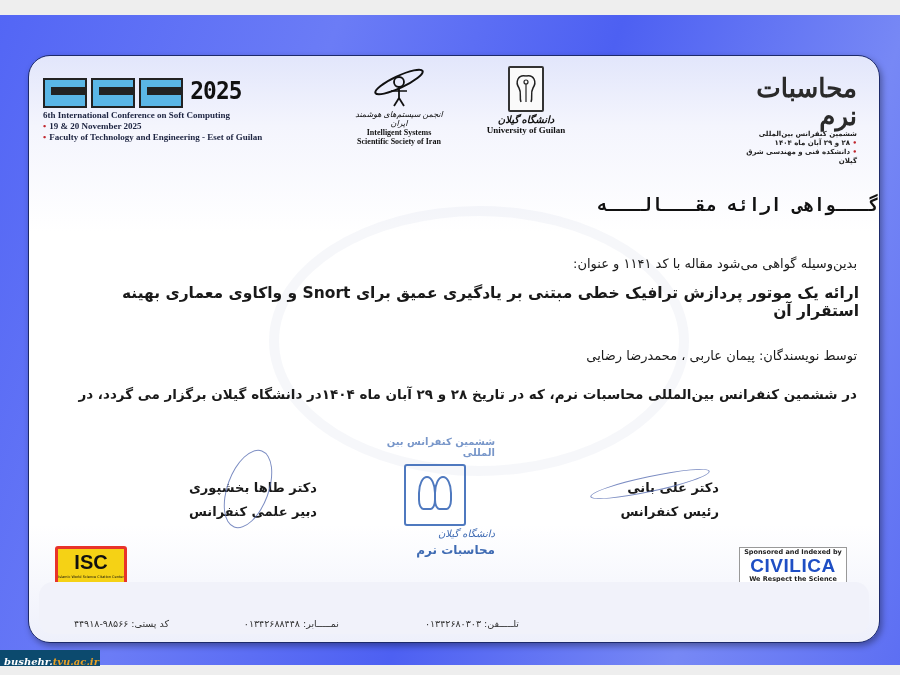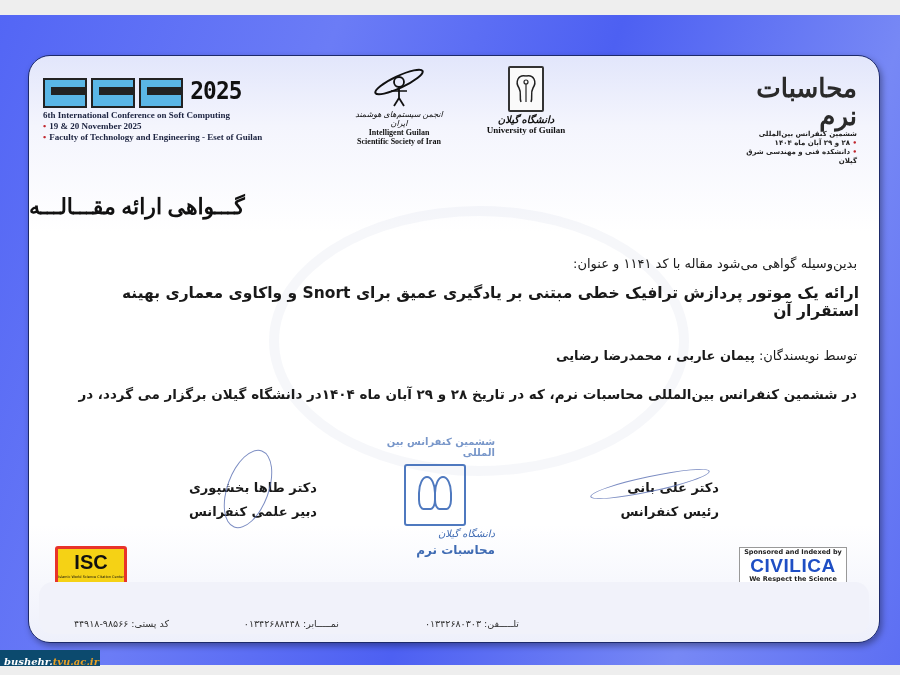--- a/index.html
+++ b/index.html
@@ -24,26 +24,26 @@
   .gu { position:absolute; left:452px; top:10px; width:90px; text-align:center; font-family:"Liberation Serif", serif; font-weight:bold; font-size:9px; color:#111; }
   .gu-box { width:32px; height:42px; border:2px solid #333; margin:0 auto 2px auto; border-radius:2px; background:#fafafa; }
   .gu .fa { font-size:10px; font-style:italic; }
   
   .soft { position:absolute; right:22px; top:18px; width:130px; text-align:right; direction:rtl; font-family:"DejaVu Sans", sans-serif; color:#222; }
   .soft .brand { font-family:"DejaVu Serif", serif; font-weight:bold; font-size:26px; line-height:28px; color:#2a2a2a; }
   .soft .sub { font-size:7px; font-weight:bold; line-height:9px; }
   .soft .bullet { color:#c0262d; }
   .soft .deco { position:absolute; right:20px; top:-8px; width:70px; height:28px; border:1px dashed #e3b08a; border-radius:6px; transform:skewX(-20deg); z-index:-1; }
   
-  .title { position:absolute; left:0; right:0; top:138px; text-align:left; direction:rtl; font-family:Liberation Serif, serif; font-weight:bold; font-size:22px; color:#111; }
+  .title { position:absolute; left:0; right:0; top:138px; text-align:right; direction:rtl; font-family:Liberation Mono, monospace; font-weight:bold; font-size:18px; color:#111; }
   .body { position:absolute; left:40px; right:22px; direction:rtl; text-align:right; color:#1a1a1a; }
   .line-intro { top:200px; font-size:13px; }
   .line-paper { top:228px; font-size:15.5px; font-weight:bold; right:20px; left:40px; }
   .line-authors { top:292px; font-size:13px; }
-  .line-authors b { font-weight:bold; }
+  .line-authors b { font-weight:normal; }
   .line-p1 { top:330px; font-size:13.5px; font-weight:bold; }
   .line-p2 { top:367px; font-size:13.5px; font-weight:bold; }
   
   .sig { position:absolute; direction:rtl; text-align:right; font-size:13px; font-weight:bold; color:#1a1a1a; line-height:24px; }
   .sig-left { left:138px; top:420px; width:150px; }
   .sig-right { left:580px; top:420px; width:110px; }
   .scribble { position:absolute; border:1.2px solid #5a6fb3; border-radius:50%; opacity:0.8; }
   
   .seal { position:absolute; left:346px; top:380px; width:120px; color:#3f6bb3; direction:rtl; }
   .seal .arc { font-size:10px; font-weight:bold; opacity:0.7; }
@@ -95,21 +95,21 @@
     <div class="iss">
       <svg width="60" height="40" viewBox="0 0 60 40">
         <ellipse cx="30" cy="14" rx="26" ry="6" fill="none" stroke="#111" stroke-width="2" transform="rotate(-25 30 14)"></ellipse>
         <circle cx="30" cy="14" r="5" fill="none" stroke="#111" stroke-width="1.8"></circle>
         <line x1="30" y1="19" x2="30" y2="30" stroke="#111" stroke-width="1.8"></line>
         <line x1="30" y1="30" x2="25" y2="38" stroke="#111" stroke-width="1.8"></line>
         <line x1="30" y1="30" x2="35" y2="38" stroke="#111" stroke-width="1.8"></line>
         <line x1="22" y1="23" x2="38" y2="23" stroke="#111" stroke-width="1.5"></line>
       </svg>
       <div class="fa" dir="rtl">انجمن سیستم‌های هوشمند ایران</div>
-      <div>Intelligent Guilan</div>
+      <div>Intelligent Systems</div>
       <div>Scientific Society of Iran</div>
     </div>
 
     <div class="gu">
       <div class="gu-box">
         <svg width="32" height="42" viewBox="0 0 32 42">
           <path d="M16 8 C8 6 5 14 9 20 C12 25 9 30 11 34 M16 8 C24 6 27 14 23 20 C20 25 23 30 21 34" fill="none" stroke="#222" stroke-width="1.5"></path>
           <circle cx="16" cy="14" r="2" fill="none" stroke="#222" stroke-width="1.2"></circle>
           <line x1="16" y1="16" x2="16" y2="34" stroke="#222" stroke-width="1.2"></line>
         </svg>

